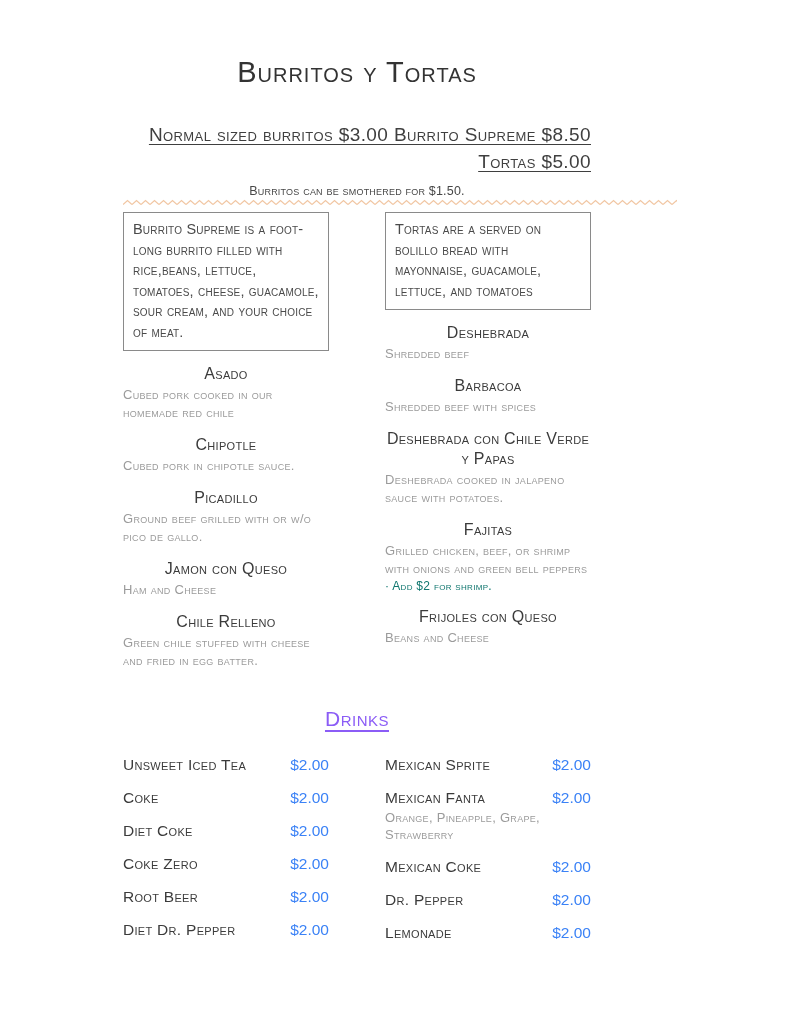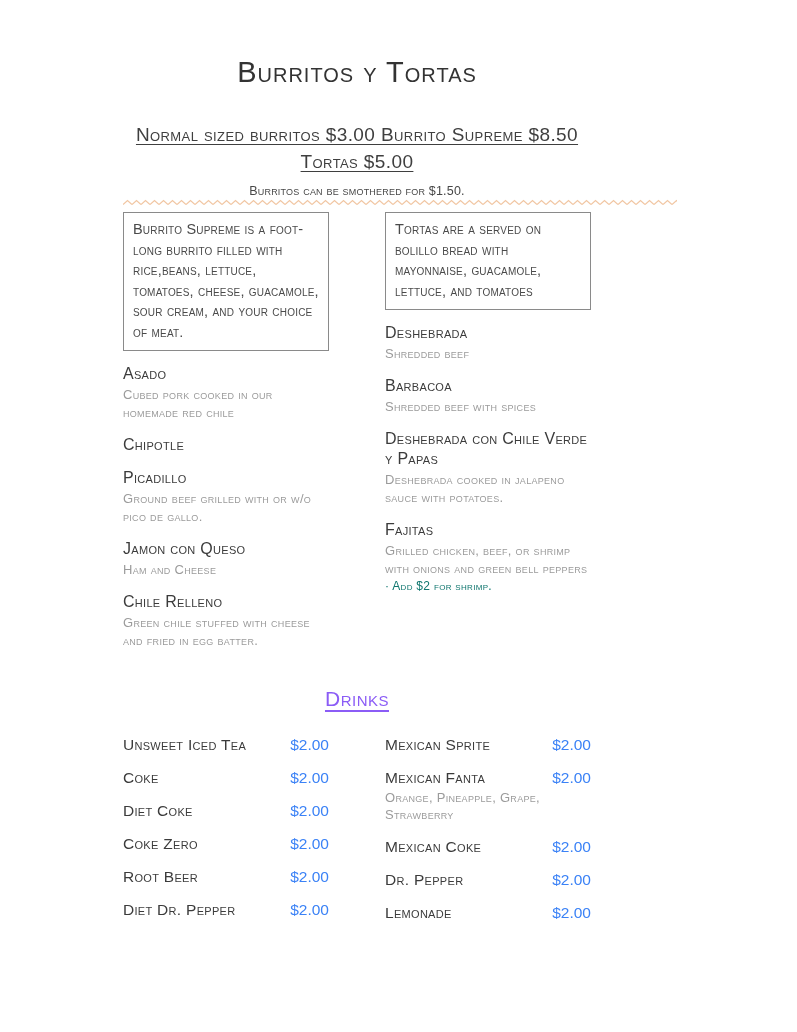--- a/index.html
+++ b/index.html
@@ -11,39 +11,39 @@
     color:#3f3f3f;
     box-sizing:border-box;
     padding:56px 120px 0 123px;
     overflow:hidden;
     position:relative;
   }
   .title {
     font-size:29px; font-weight:400; text-align:center;
     margin:0; letter-spacing:1px; color:#333333;
   }
-  .subtitle { margin-top:32px; text-align:center; font-size:19px; color:#3f3f3f; letter-spacing:0.4px; }
+  .subtitle { margin-top:32px; text-align:right; font-size:19px; color:#3f3f3f; letter-spacing:0.4px; }
   .subtitle .line {
     display:block; text-decoration:underline;
     text-underline-offset:3px; line-height:27px;
   }
   .note { margin-top:9px; text-align:center; font-size:12.5px; color:#474747; letter-spacing:0.2px; }
   .zigzag { margin-top:1px; line-height:0; text-align:center; }
   .columns { display:flex; gap:56px; margin-top:6px; }
   .col { width:258px; }
   .info-box {
     border:1px solid #8a8a8a;
     padding:6px 9px 8px;
     font-size:14.5px; line-height:20.5px;
     color:#4a4a4a; letter-spacing:0.2px;
     margin-bottom:13px;
     box-sizing:border-box;
   }
   .menu-item { margin-bottom:13px; }
-  .item-name { font-size:16px; line-height:20px; color:#3b3b3b; margin-bottom:2px; letter-spacing:0.3px; }
+  .item-name { font-size:16px; line-height:20px; color:#3b3b3b; margin-bottom:2px; letter-spacing:0.3px;text-align:center; }
   .item-desc { font-size:13px; line-height:18px; color:#9b9b9b; letter-spacing:0.3px; }
   .item-note { font-size:12px; line-height:16px; color:#0f766e; letter-spacing:0.3px; }
   .drinks-heading {
     margin:24px 0 0; text-align:center;
     font-size:21px; font-weight:400;
     text-decoration:underline; text-underline-offset:4px;
     letter-spacing:0.5px; color:#8b5cf6;
   }
   .drinks { margin-top:24px; }
   .drink-item { margin-bottom:14px; }
@@ -84,20 +84,21 @@
 
     <div class="col">
       <div class="info-box">Burrito Supreme is a foot-long burrito filled with rice,beans, lettuce, tomatoes, cheese, guacamole, sour cream, and your choice of meat.</div>
 
       <div class="menu-item">
         <div class="item-name">Asado</div>
         <div class="item-desc">Cubed pork cooked in our homemade red chile</div>
       </div>
       <div class="menu-item">
         <div class="item-name">Chipotle</div>
+        <div class="item-desc">Cubed pork in chipotle sauce.</div>
       </div>
       <div class="menu-item">
         <div class="item-name">Picadillo</div>
         <div class="item-desc">Ground beef grilled with or w/o pico de gallo.</div>
       </div>
       <div class="menu-item">
         <div class="item-name">Jamon con Queso</div>
         <div class="item-desc">Ham and Cheese</div>
       </div>
       <div class="menu-item">
@@ -120,20 +121,22 @@
       <div class="menu-item">
         <div class="item-name">Deshebrada con Chile Verde y Papas</div>
         <div class="item-desc">Deshebrada cooked in jalapeno sauce with potatoes.</div>
       </div>
       <div class="menu-item">
         <div class="item-name">Fajitas</div>
         <div class="item-desc">Grilled chicken, beef, or shrimp with onions and green bell peppers</div>
         <div class="item-note">· Add $2 for shrimp.</div>
       </div>
       <div class="menu-item">
+        <div class="item-name">Frijoles con Queso</div>
+        <div class="item-desc">Beans and Cheese</div>
       </div>
     </div>
 
   </div>
 
   <h2 class="drinks-heading">Drinks</h2>
 
   <div class="columns drinks">
 
     <div class="col">

